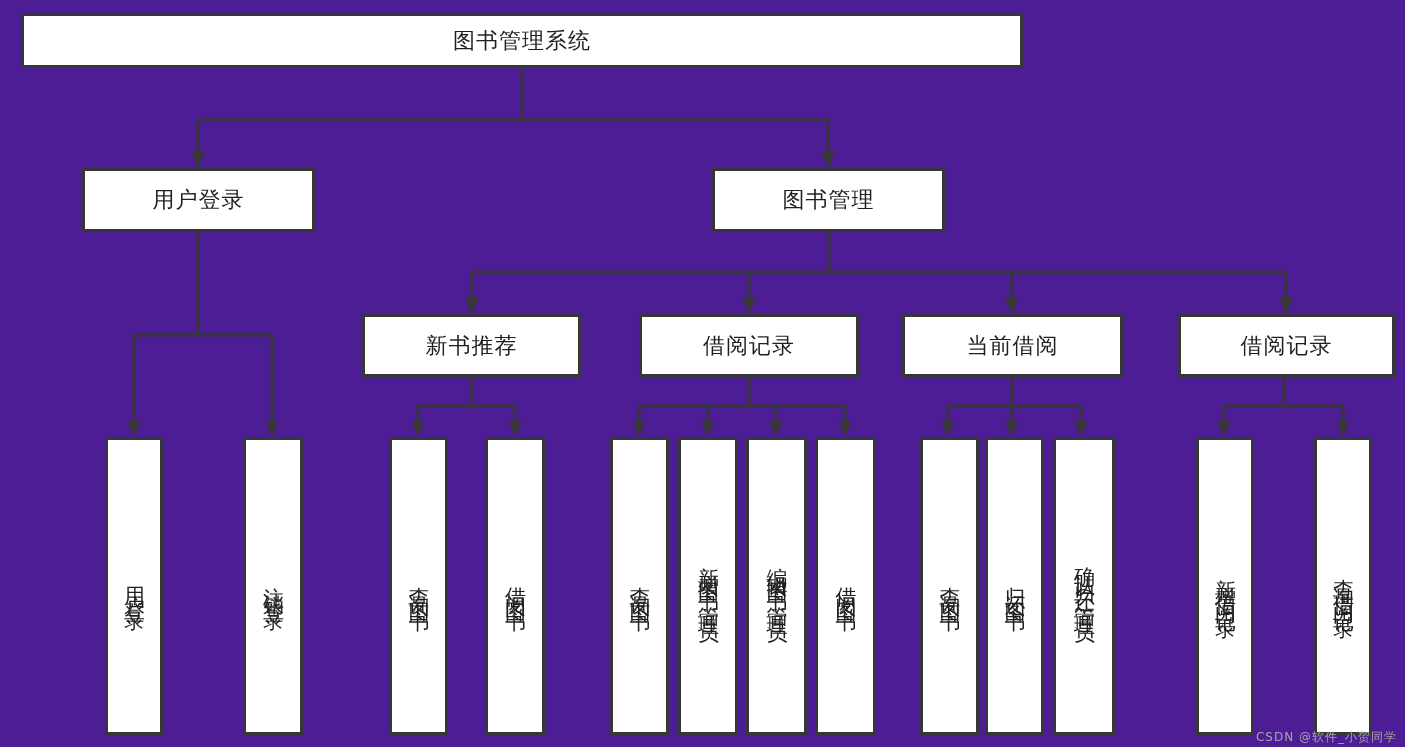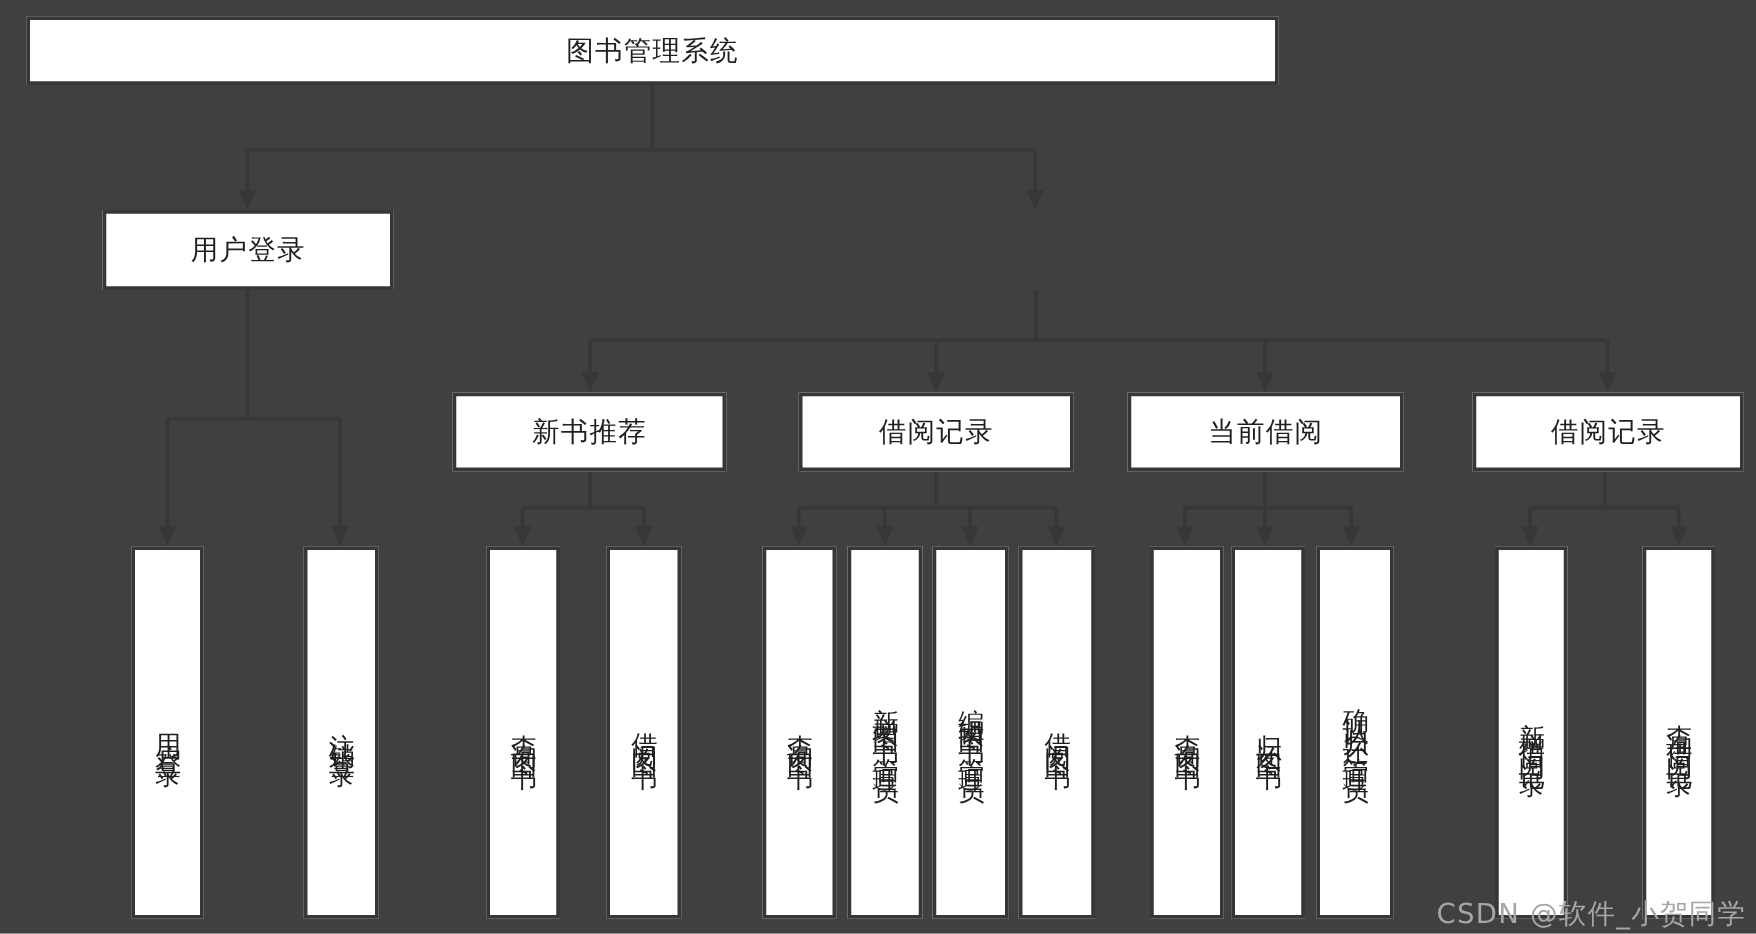--- a/index.html
+++ b/index.html
@@ -1,21 +1,21 @@
 <!DOCTYPE html>
 <html><head>
 <meta charset="utf-8">
 <style>
   * { margin: 0; padding: 0; box-sizing: border-box; }
   html, body { background: #ffffff; }
   .canvas {
     position: relative;
     width: 1405px;
     height: 747px;
-    background: #404040;
+    background: #4c1d95;
     font-family: "DejaVu Sans", "Liberation Sans", sans-serif;
     color: #1f1f1f;
     overflow: hidden;
   }
   .connectors {
     position: absolute;
     left: 0; top: 0;
     width: 1405px; height: 747px;
   }
   .box {
@@ -44,21 +44,21 @@
     font-size: 21px;
     letter-spacing: 8px;
     line-height: 1;
     color: #1f1f1f;
     white-space: nowrap;
   }
   .watermark {
     position: absolute;
     right: 8px;
     bottom: 1px;
-    font-size: 22px;
+    font-size: 12px;
     color: #a6a6a6;
     letter-spacing: 1px;
     white-space: nowrap;
   }
 </style>
 </head>
 <body>
 
 <div class="canvas">
 
@@ -104,20 +104,23 @@
       <polygon points="1336,421 1350,421 1343,437"></polygon>
     </g>
   </svg>
 
   <div class="box" style="left:21px; top:13px; width:1002px; height:55px;">
     <span>图书管理系统</span>
   </div>
 
   <div class="box" style="left:82px; top:168px; width:233px; height:64px;">
     <span>用户登录</span>
+  </div>
+  <div class="box" style="left:712px; top:168px; width:233px; height:64px;">
+    <span>图书管理</span>
   </div>
 
   <div class="box" style="left:362px; top:314px; width:219px; height:63px;font-family:Liberation Mono, monospace;">
     <span>新书推荐</span>
   </div>
   <div class="box" style="left:639px; top:314px; width:220px; height:63px;">
     <span>借阅记录</span>
   </div>
   <div class="box" style="left:902px; top:314px; width:221px; height:63px;font-family:Liberation Serif, serif;">
     <span>当前借阅</span>

